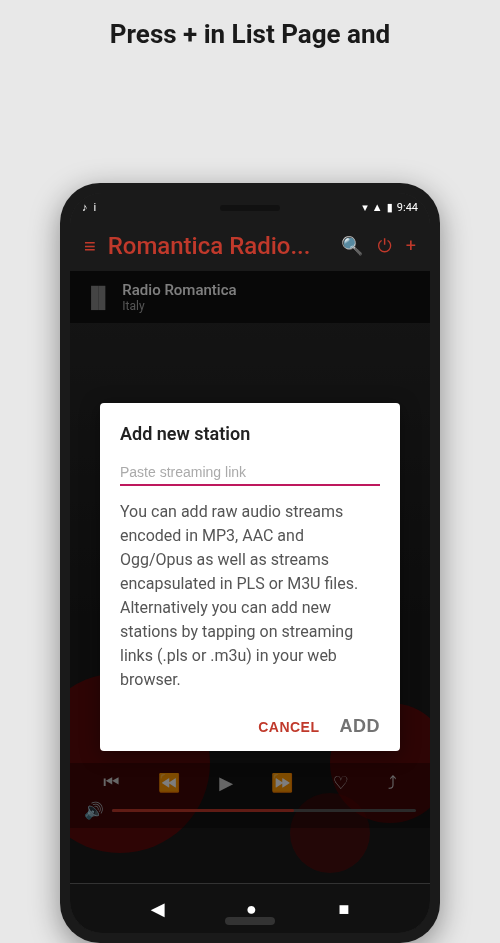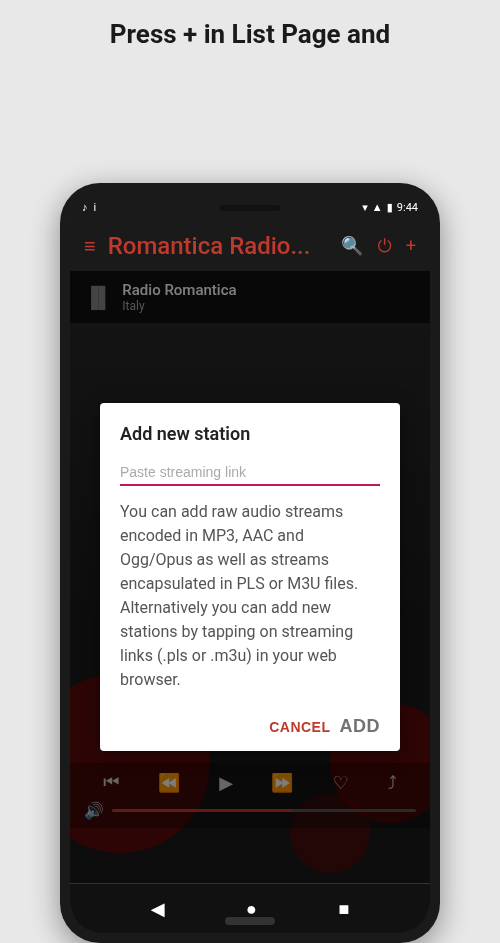--- a/index.html
+++ b/index.html
@@ -204,21 +204,21 @@
     .dialog-hint {
       font-size: 16px;
       color: #555;
       line-height: 1.5;
       margin-bottom: 16px;
     }
 
     .dialog-buttons {
       display: flex;
       justify-content: flex-end;
-      gap: 9px;
+      gap: 20px;
       padding: 8px 0 4px;
     }
 
     .btn-cancel {
       color: #c0392b;
       font-size: 14px;
       font-weight: 600;
       background: none;
       border: none;
       cursor: pointer;

